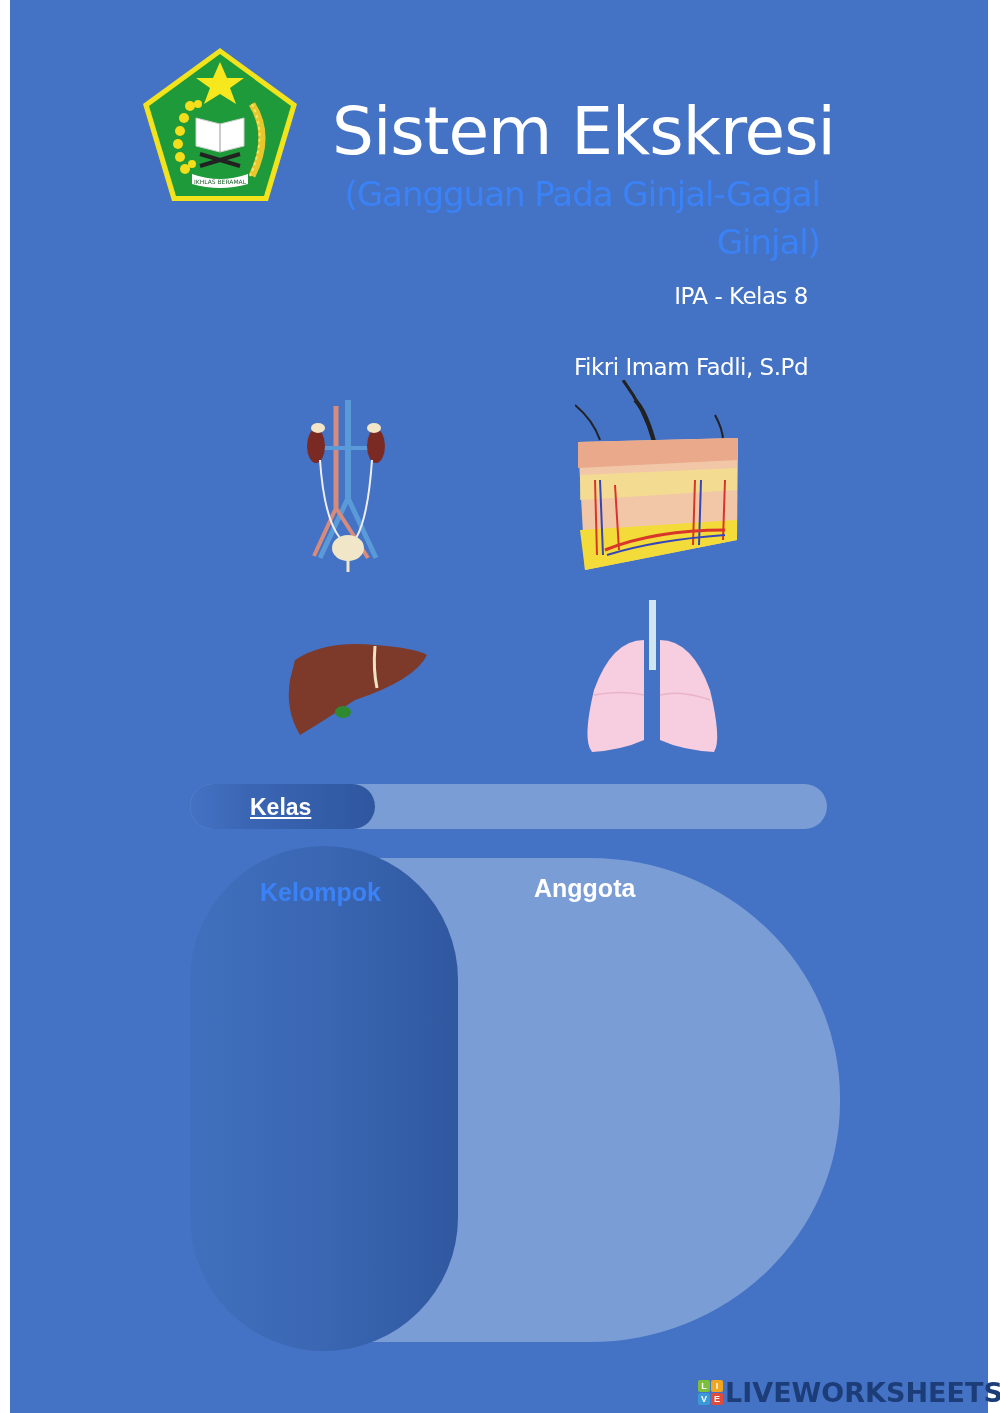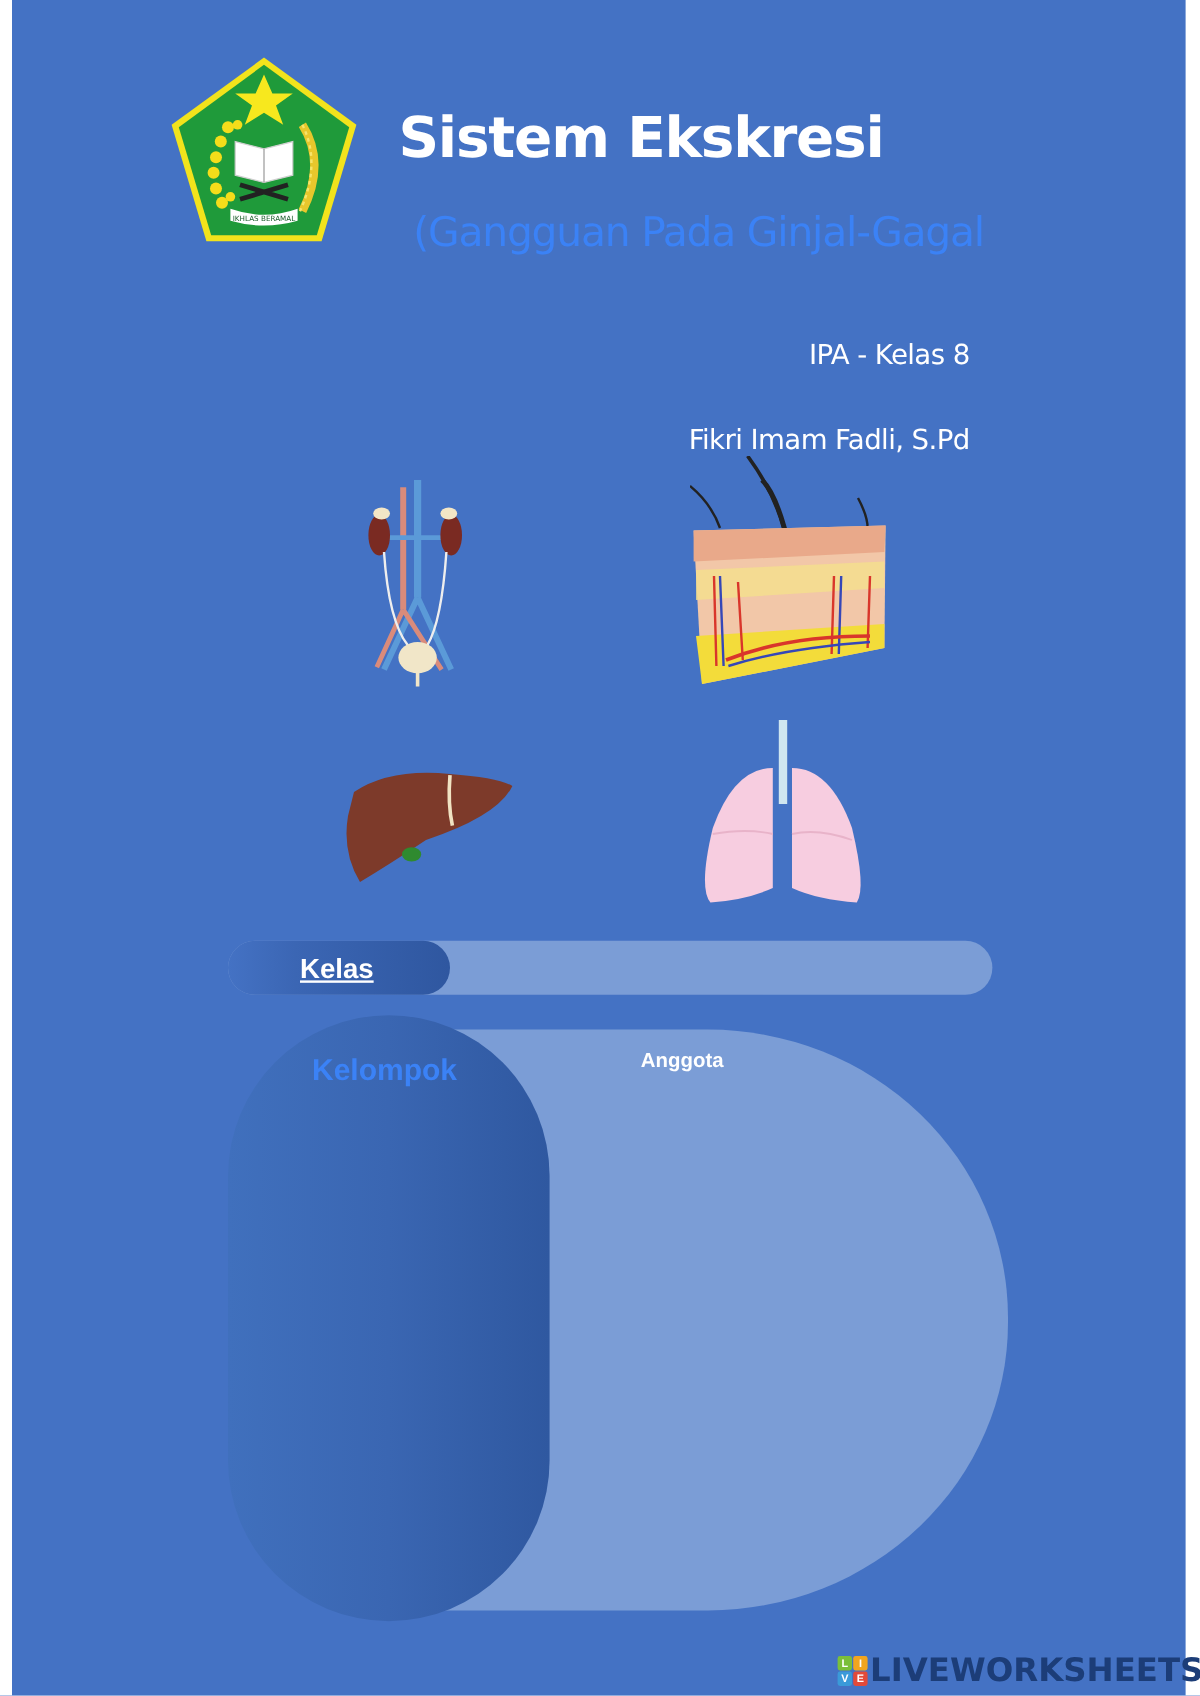--- a/index.html
+++ b/index.html
@@ -1,32 +1,32 @@
 <!DOCTYPE html>
 <html><head>
 <meta charset="utf-8">
 <style>
   html, body { margin:0; padding:0; }
   body { width:1000px; height:1413px; background:#ffffff; position:relative; overflow:hidden;
          font-family:"Liberation Sans", "DejaVu Sans", sans-serif; }
   .page { position:absolute; left:10px; top:0; width:978px; height:1413px; background:#4472c4; }
   .abs { position:absolute; }
-  .title { left:332px; top:78px; width:490px; color:#fff; font-size:47px; line-height:76px; font-family:"DejaVu Sans", sans-serif; font-weight:bold; letter-spacing:-1px; white-space:nowrap; }
+  .title { left:332px; top:94px; width:490px; color:#fff; font-size:66px; line-height:76px; font-family:"DejaVu Sans", sans-serif; font-weight:normal; letter-spacing:-1px; white-space:nowrap; }
   .subtitle { left:300px; top:170px; width:520px; color:#3b82f6; font-size:34px; line-height:48px; text-align:right; font-family:"DejaVu Sans", sans-serif; letter-spacing:-1px; }
   .meta { color:#fff; font-size:23px; text-align:right; font-family:"DejaVu Sans", sans-serif; letter-spacing:-0.5px; }
   .kelas-bar { left:190px; top:784px; width:637px; height:45px; border-radius:23px; background:#7b9dd6; }
   .kelas-tab { left:190px; top:784px; width:185px; height:45px; border-radius:23px;
                background:linear-gradient(90deg,#4472c4 0%,#3b66b4 30%,#2f57a0 100%); }
   .kelas-label { left:250px; top:794px; color:#fff; font-weight:bold; font-size:23px;text-decoration:underline; }
   .anggota-panel { left:340px; top:858px; width:500px; height:484px; background:#7b9dd6;
                    border-radius:0 250px 250px 0 / 0 240px 240px 0; }
   .kelompok-pill { left:190px; top:846px; width:268px; height:505px; border-radius:134px;
                    background:linear-gradient(90deg,#4070bd 0%,#3a66b2 50%,#2f58a0 100%); }
   .kelompok-label { left:260px; top:878px; color:#3b82f6; font-weight:bold; font-size:25px; }
-  .anggota-label { left:534px; top:874px; color:#fff; font-weight:bold; font-size:17px; }
+  .anggota-label { left:534px; top:874px; color:#fff; font-weight:bold; font-size:25px; }
   .brand { left:698px; top:1378px; height:28px; display:flex; align-items:center; }
   .brand-logo { display:grid; grid-template-columns:12px 12px; grid-template-rows:12px 12px; gap:1px; margin-right:2px; }
   .brand-logo span { display:block; font-size:9px; font-weight:bold; color:#fff; text-align:center; line-height:12px; border-radius:2px; }
   .brand-text { color:#1c3d78; font-weight:bold; font-size:27px; letter-spacing:0px; font-family:"DejaVu Sans", sans-serif; }
 </style>
 </head>
 <body>
 
 <div class="page"></div>
 
@@ -49,20 +49,21 @@
   <path d="M56 72 L80 78 L104 72 L104 100 L80 106 L56 100 Z" fill="#ffffff" stroke="#cfcfcf"></path>
   <line x1="80" y1="78" x2="80" y2="106" stroke="#999"></line>
   <path d="M60 108 L100 120 M100 108 L60 120" stroke="#222" stroke-width="4"></path>
   <path d="M52 128 Q80 138 108 128 L108 138 Q80 146 52 138 Z" fill="#ffffff"></path>
   <text x="80" y="138" font-size="6" text-anchor="middle" fill="#1a5d2a" font-family="DejaVu Sans, sans-serif">IKHLAS BERAMAL</text>
 </svg>
 
 <div class="abs title">Sistem Ekskresi</div>
 <div class="abs subtitle">
   <div>(Gangguan Pada Ginjal-Gagal</div>
+  <div>Ginjal)</div>
 </div>
 <div class="abs meta" style="left:560px;top:282px;width:248px;line-height:28px;">
   <div>IPA - Kelas 8</div>
 </div>
 <div class="abs meta" style="left:540px;top:354px;width:268px;">Fikri Imam Fadli, S.Pd</div>
 
 <svg class="abs" style="left:300px;top:398px" width="90" height="175" viewBox="0 0 90 175">
   <line x1="36" y1="8" x2="36" y2="110" stroke="#d98b7b" stroke-width="5"></line>
   <line x1="48" y1="2" x2="48" y2="100" stroke="#5b9ad8" stroke-width="6"></line>
   <line x1="20" y1="50" x2="72" y2="50" stroke="#5b9ad8" stroke-width="4"></line>

